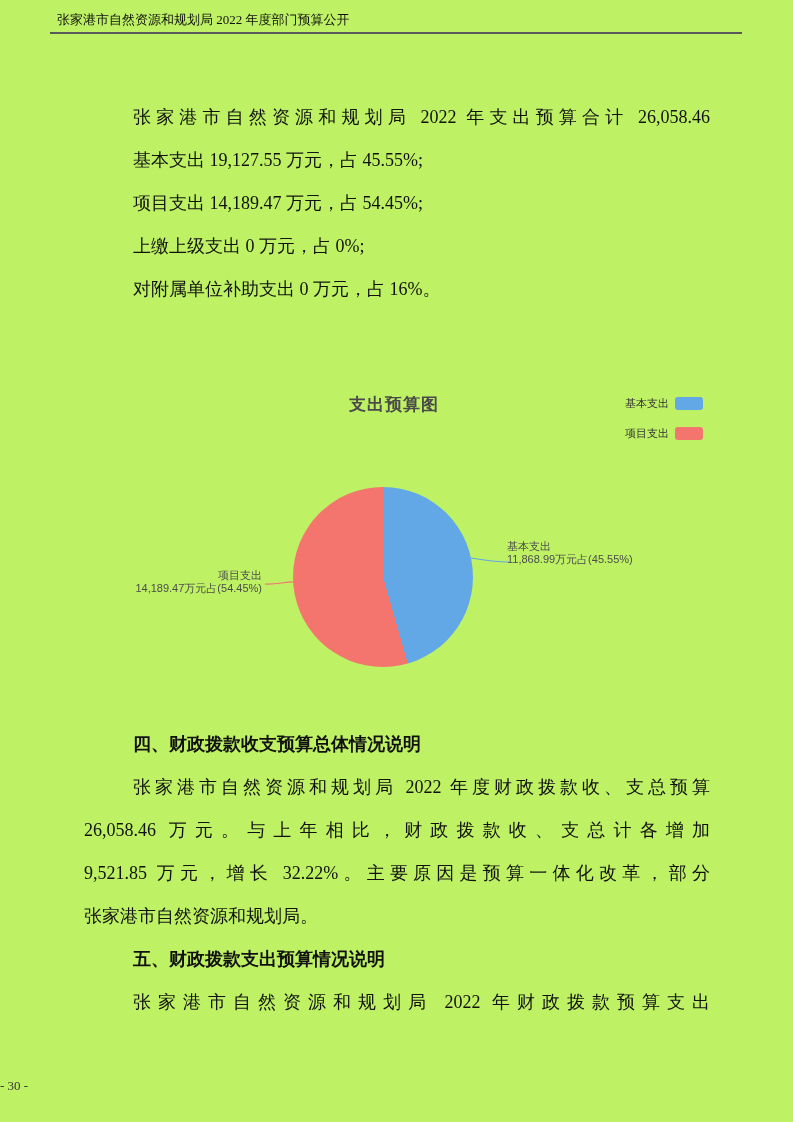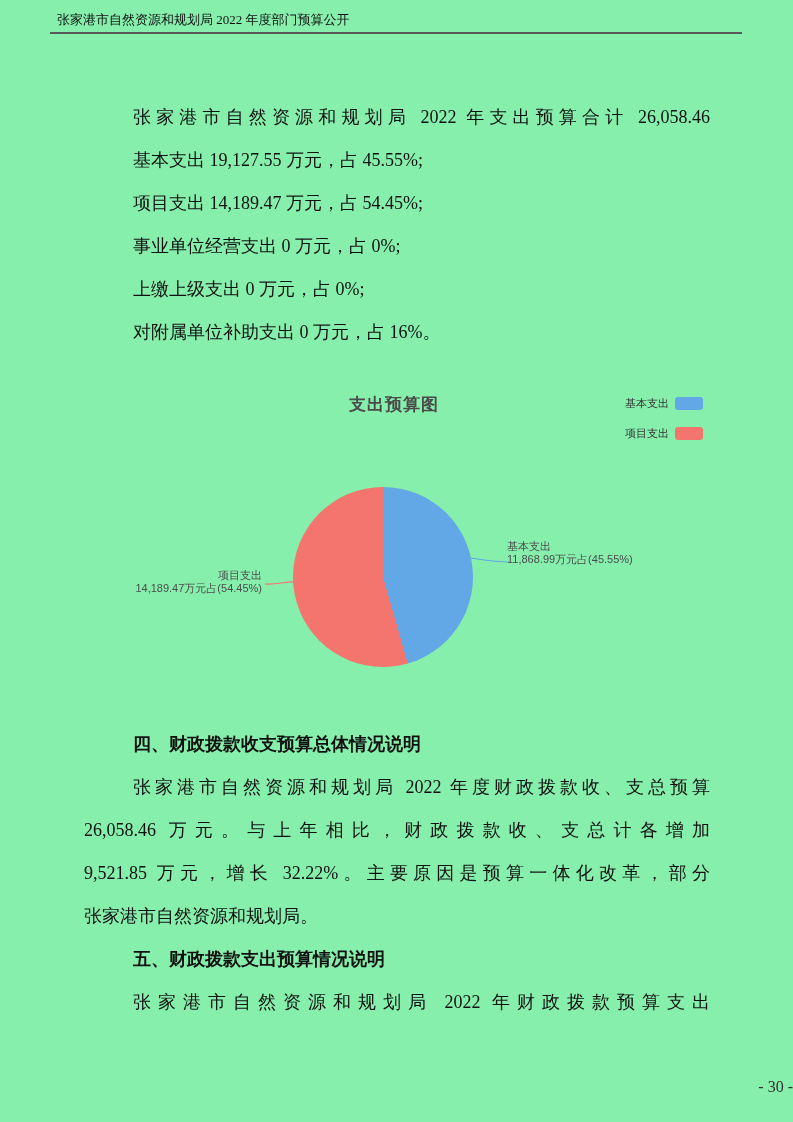--- a/index.html
+++ b/index.html
@@ -1,20 +1,20 @@
 <!DOCTYPE html>
 <html><head>
 <meta charset="utf-8">
 <style>
   html,body{margin:0;padding:0;background:#888;}
   .page{
     position:relative;
     width:793px;height:1122px;
     margin:0 auto;
-    background:#86efac;
+    background:#bef264;
     font-family:"Liberation Serif","DejaVu Serif",serif;
     color:#1a1a1a;
     overflow:hidden;
   }
   
   .hdr{
     position:absolute;left:50px;top:10px;width:692px;
     font-size:13px;line-height:20px;color:#111;
     border-bottom:2px solid #595959;
     padding-bottom:2px;
@@ -60,37 +60,36 @@
   }
   .pie-label-right{left:442px;top:152px;text-align:left;}
   .pie-label-left{left:60px;top:181px;width:137px;text-align:right;}
   .leader{position:absolute;}
   .leader path{fill:none;stroke-width:1.2px;}
   .leader-basic{left:404px;top:166px;}
   .leader-project{left:196px;top:188px;}
   
   .footer{
     position:absolute;left:0;top:1078px;width:100%;
-    text-align:right;font-size:16px;color:#333;
+    text-align:left;font-size:13px;color:#333;
   }
 </style>
 </head>
 <body>
 
 <div class="page">
 
   <div class="hdr">
     <div class="hdr-text">张家港市自然资源和规划局 2022 年度部门预算公开</div>
   </div>
 
   <div class="textblock tb-intro">
     <div class="line indent stretch">张家港市自然资源和规划局 2022 年支出预算合计 26,058.46</div>
     <div class="line indent">基本支出 19,127.55 万元，占 45.55%;</div>
     <div class="line indent">项目支出 14,189.47 万元，占 54.45%;</div>
-    <div class="line indent">事业单位经营支出 0 万元，占 0%;</div>
     <div class="line indent">上缴上级支出 0 万元，占 0%;</div>
     <div class="line indent">对附属单位补助支出 0 万元，占 16%。</div>
   </div>
 
   <div class="chart">
     <div class="chart-title">支出预算图</div>
 
     <div class="legend">
       <div class="legend-item">
         <span class="legend-label">基本支出</span>

